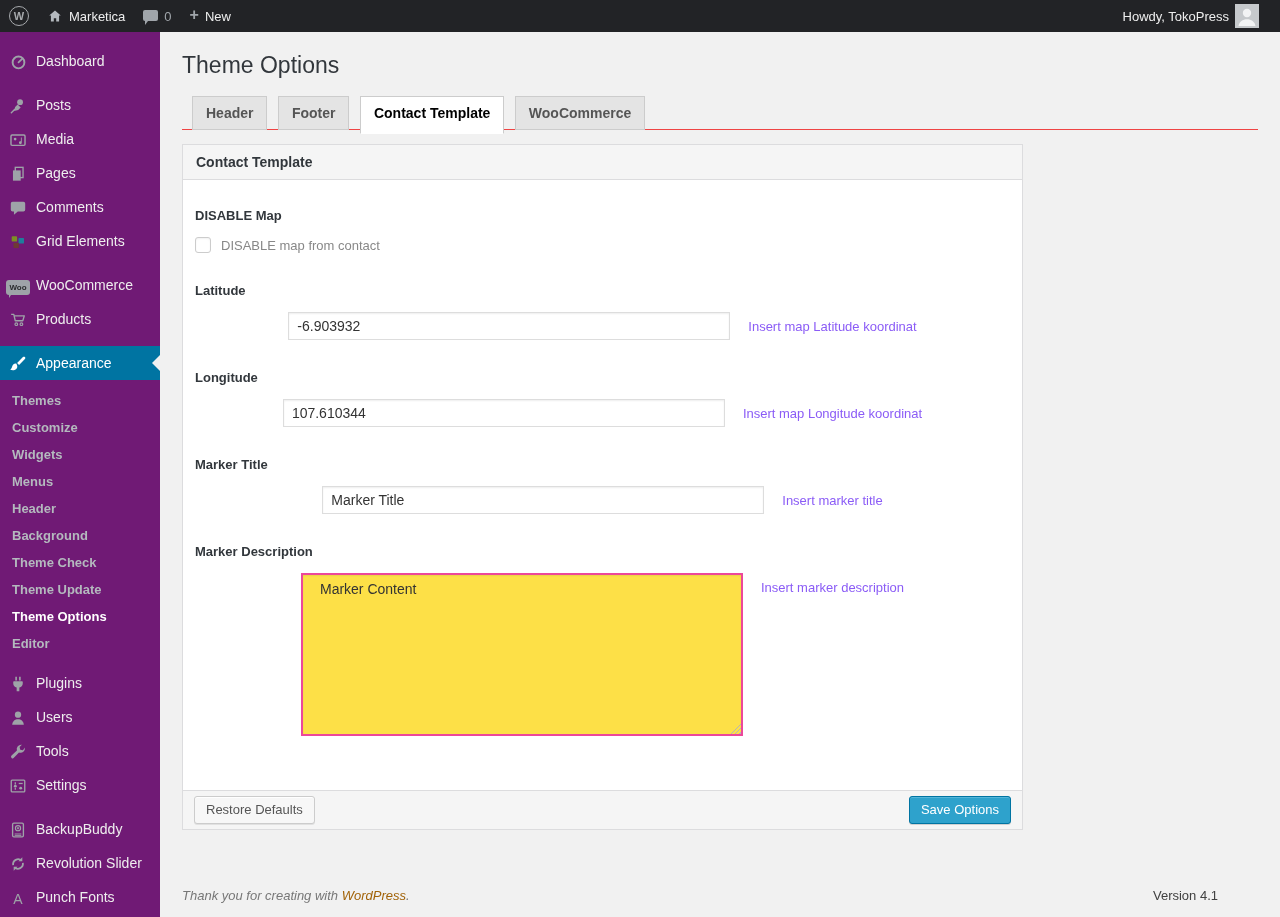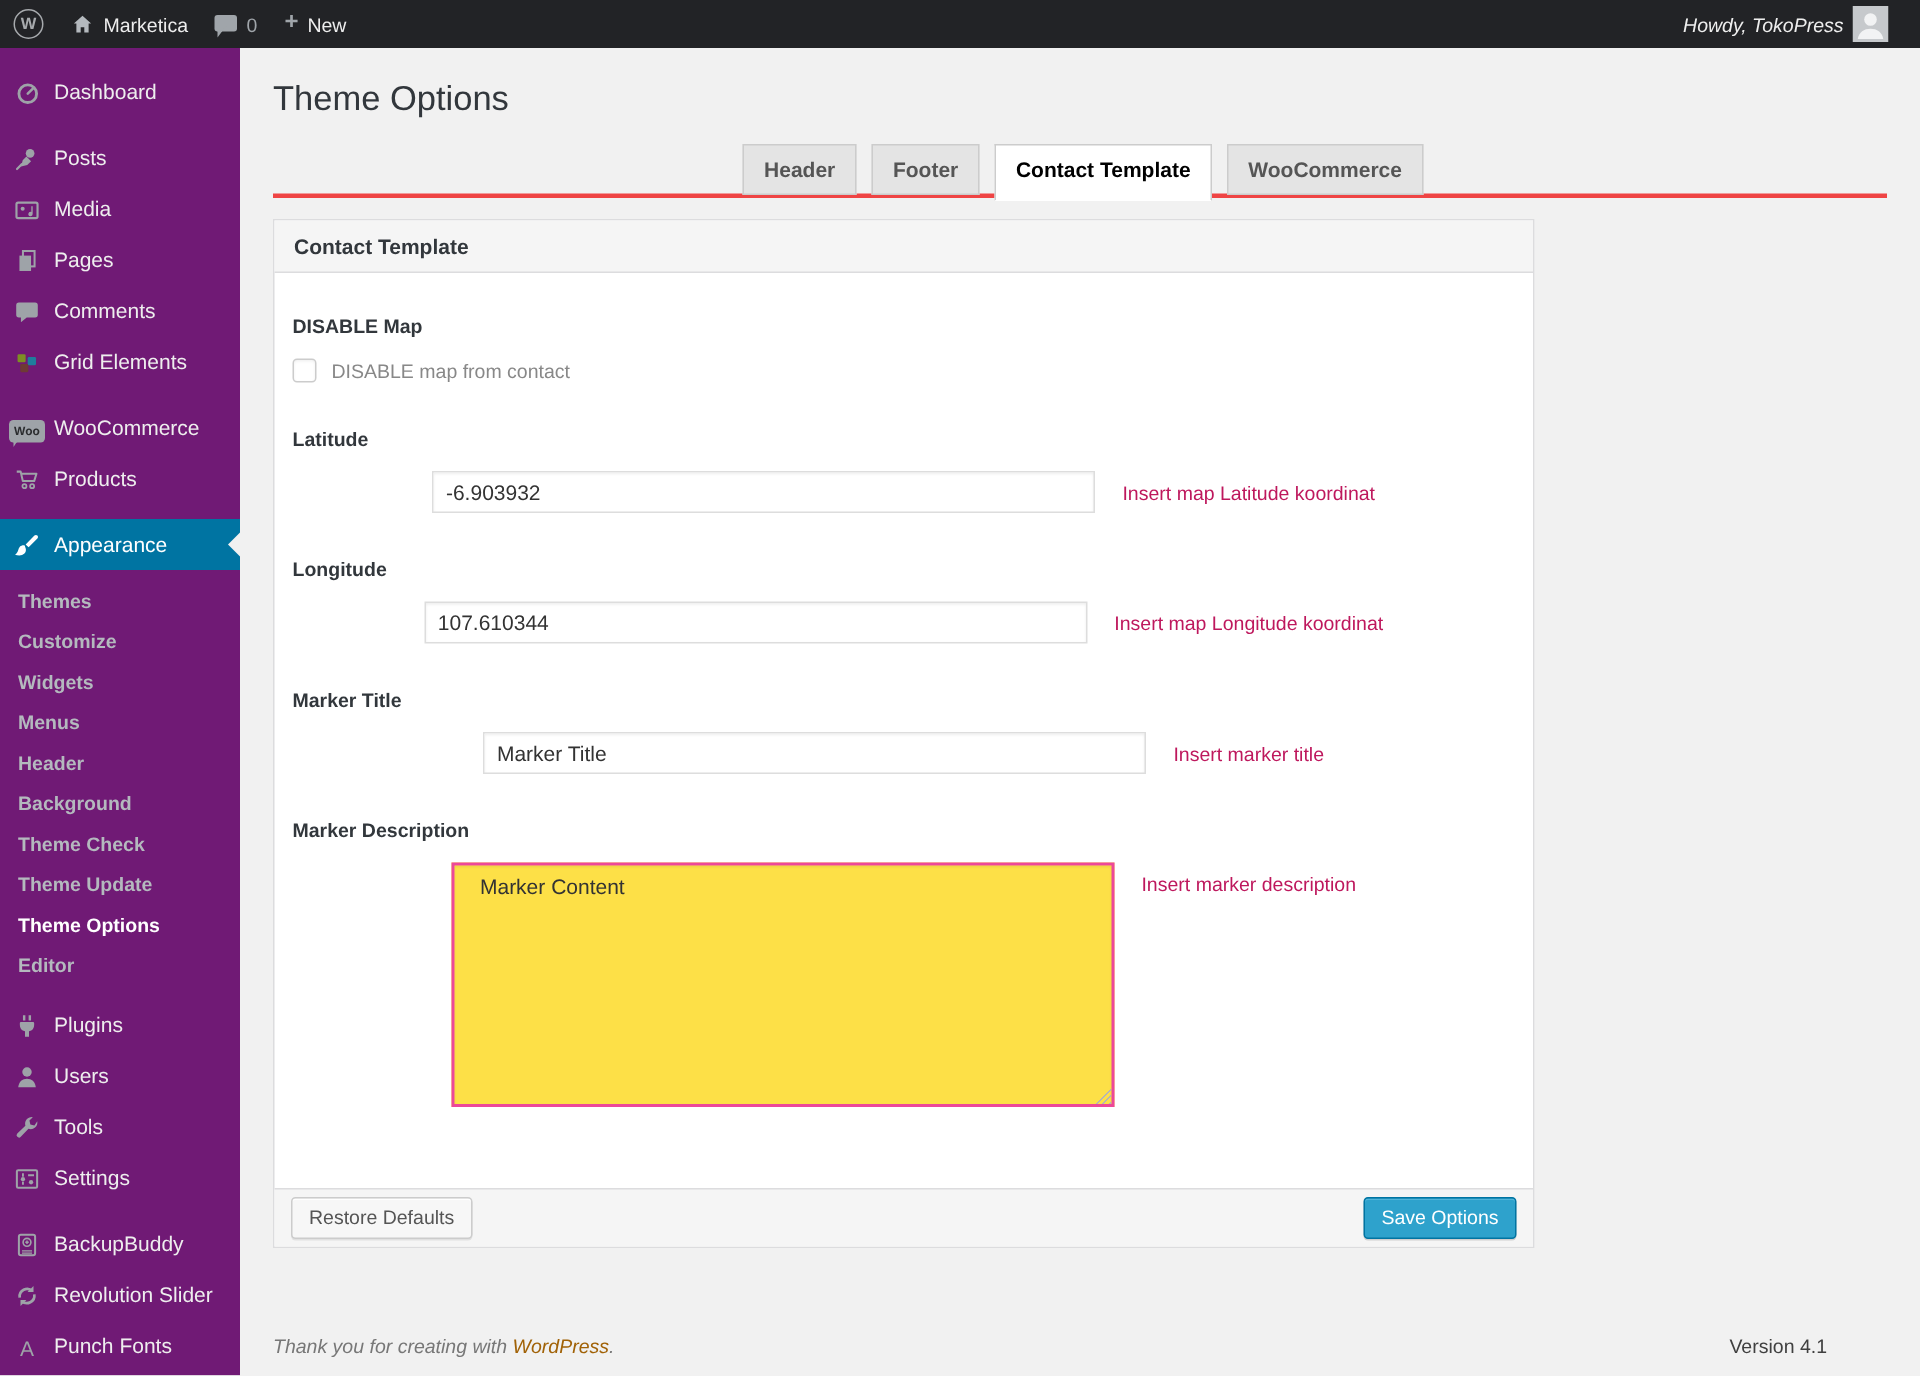--- a/index.html
+++ b/index.html
@@ -12,21 +12,21 @@
     display:flex; align-items:center; color:#eee; font-size:13px; z-index:50; }
   .ab-item { display:flex; align-items:center; gap:6px; padding:0 9px; height:32px; cursor:pointer; }
   .wp-logo-circle { width:20px; height:20px; border-radius:50%; border:1.5px solid #a7aaad; color:#a7aaad;
     display:flex; align-items:center; justify-content:center; font-size:11px; font-weight:bold; }
   .ab-icon svg { display:block; }
   .comment-bubble { position:relative; width:15px; height:11px; background:#a0a5aa; border-radius:2px; margin-top:-2px; }
   .comment-bubble::after { content:""; position:absolute; left:2px; bottom:-4px; border:4px solid transparent;
     border-top-color:#a0a5aa; border-left-color:#a0a5aa; border-width:4px 3px; }
   .comment-count { color:#a0a5aa; }
   .plus-glyph { font-size:16px; font-weight:bold; color:#a0a5aa; line-height:1; margin-top:-2px;}
-  .ab-right { margin-left:auto; display:flex; align-items:flex-start; gap:8px; padding-right:12px;font-style:italic; }
+  .ab-right { margin-left:auto; display:flex; align-items:flex-start; gap:8px; padding-right:12px; }
   .avatar { width:24px; height:24px; display:block; }
 
   
   .sidebar { position:absolute; top:32px; left:0; bottom:0; width:160px; background:#701a75; padding-top:12px; }
   .menu-item { position:relative; display:flex; align-items:center; height:34px; color:#eee; font-size:14px; cursor:pointer; }
   .mi-icon { width:20px; height:20px; margin:0 8px; color:#9ea3a8; display:flex; align-items:flex-end; justify-content:center; flex:0 0 20px; }
   .mi-icon svg { display:block; }
   .menu-sep { height:10px; }
   .menu-item.active { background:#0074a2; color:#fff; }
   .menu-item.active .mi-icon { color:#fff; }
@@ -37,21 +37,21 @@
   .submenu-item.active { color:#fff; font-weight:bold; }
   .woo-badge { position:relative; min-width:24px; height:15px; background:#9ea3a8; border-radius:3px; color:#2b2d2f;
     font-size:8px; font-weight:bold; display:flex; align-items:center; justify-content:center; padding:0 2px; }
   .woo-badge::after { content:""; position:absolute; left:3px; bottom:-3px; border:3px solid transparent; border-top-color:#9ea3a8; border-left-color:#9ea3a8; border-width:3px 2px;}
   .letter-a-glyph { font-size:14px; color:#9ea3a8; }
 
   
   .content { position:absolute; top:32px; left:160px; right:0; bottom:0; background:#f1f1f1; padding:20px 22px 0 22px; }
   .page-title { font-size:23px; font-weight:500; color:#32373c; margin-bottom:17px; }
 
-  .nav-tab-wrapper { border-bottom:3px solid #ef4444; padding-left:10px;text-align:center; }
+  .nav-tab-wrapper { border-bottom:1px solid #ef4444; padding-left:10px; }
   .nav-tab { display:inline-block; border:1px solid #ccc; background:#e4e4e4; color:#555;
     font-size:14px; font-weight:600; padding:8px 13px; margin:0 6px -1px 0; cursor:pointer; text-decoration:none; }
   .nav-tab.active { background:#fff; color:#000; border-bottom:1px solid #fff; padding-bottom:12px; margin-bottom:-6px; position:relative; z-index:2; }
 
   .panel { width:841px; margin-top:14px; background:#fff; border:1px solid #dcdcde; }
   .panel-header { background:#f5f5f5; border-bottom:1px solid #dcdcde; padding:9px 13px; font-size:14px; font-weight:bold; color:#32373c; }
   .panel-body { padding:28px 12px 54px 12px; }
 
   .field { margin-bottom:30px; }
   .field:last-child { margin-bottom:0; }
@@ -60,21 +60,21 @@
   .text-input { width:442px; height:28px; border:1px solid #ddd; background:#fff; color:#333;
     font-size:14px; font-family:"Liberation Sans",sans-serif; padding:3px 8px; border-radius:0;
     box-shadow:inset 0 1px 2px rgba(0,0,0,.07); outline:none; }
   .textarea-wrap { position:relative; width:442px; }
   .text-area { width:442px; height:163px; border:2px solid #ec4899; background:#fde047; color:#333;
     font-size:14px; font-family:"Liberation Sans",sans-serif; padding:6px 17px; resize:none;
     box-shadow:inset 0 1px 2px rgba(0,0,0,.07); outline:none; display:block; }
   .resize-handle { position:absolute; right:2px; bottom:2px; width:11px; height:11px;
     background:repeating-linear-gradient(135deg, transparent 0 2px, #b5b5b5 2px 3px);
     clip-path:polygon(100% 0, 100% 100%, 0 100%); }
-  .field-desc { font-size:13px; color:#be185d; margin-left:18px; padding-top:7px; }
+  .field-desc { font-size:13px; color:#8b5cf6; margin-left:18px; padding-top:7px; }
   .checkbox-row { display:flex; align-items:center; }
   .checkbox { width:16px; height:16px; border:1px solid #ccc; border-radius:3px; background:#fff;
     box-shadow:inset 0 1px 2px rgba(0,0,0,.06); margin-right:10px; cursor:pointer; flex:0 0 16px; }
   .checkbox-label { font-size:13px; color:#888; }
 
   .panel-footer { background:#f5f5f5; border-top:1px solid #dcdcde; padding:6px 11px; height:39px;
     display:flex; align-items:center; justify-content:space-between; }
   .btn { font-size:13px; font-family:"Liberation Sans",sans-serif; height:28px; padding:0 11px;
     border-radius:3px; cursor:pointer; line-height:26px; }
   .btn-secondary { background:#f7f7f7; border:1px solid #ccc; color:#555; box-shadow:inset 0 1px 0 #fff, 0 1px 0 rgba(0,0,0,.08); }

